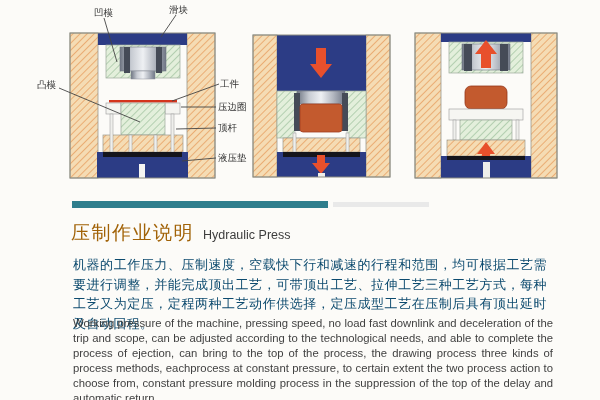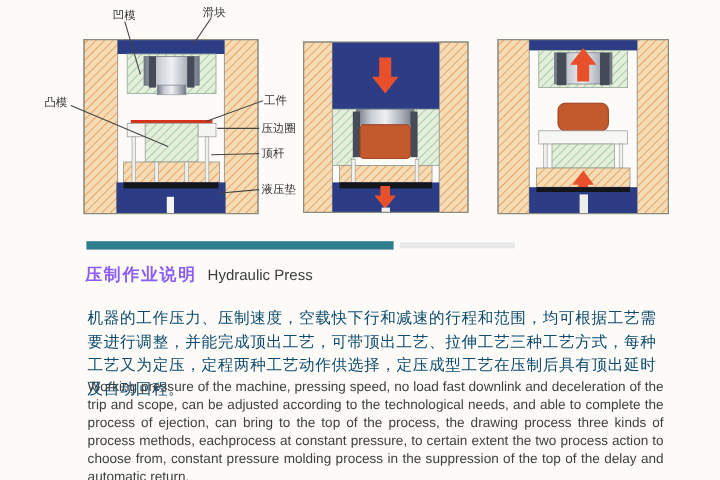--- a/index.html
+++ b/index.html
@@ -2,21 +2,21 @@
 <html><head>
 <meta charset="utf-8">
 <style>
   html,body{margin:0;padding:0;background:#ffffff;}
   .page{position:relative;width:600px;height:400px;background:#fcfbf8;overflow:hidden;
         font-family:"Liberation Sans","DejaVu Sans",sans-serif;}
   .diagram-svg{position:absolute;left:0;top:0;}
   .bar-teal{position:absolute;left:72px;top:201px;width:256px;height:7px;background:#2f7e8d;}
   .bar-gray{position:absolute;left:333px;top:202px;width:96px;height:5px;background:#e9e9e9;}
   .heading{position:absolute;left:71px;top:220px;display:flex;align-items:baseline;gap:9px;}
-  .heading .zh{font-size:14px;font-weight:bold;color:#8b5cf6;letter-spacing:1.5px;}
+  .heading .zh{font-size:19px;font-weight:normal;color:#a16207;letter-spacing:1.5px;}
   .heading .en{font-size:12.5px;color:#3d3d3d;text-align:center;}
   .para-zh{position:absolute;left:73px;top:255px;width:474px;font-size:13px;line-height:19.5px;
            color:#0c4a6e;text-align:justify;letter-spacing:0.4px;}
   .para-en{position:absolute;left:73px;top:316px;width:480px;font-size:11.3px;line-height:15px;
            color:#414141;text-align:justify;}
   .lbl{font-size:9.5px;fill:#333;}
   .leader{stroke:#444;stroke-width:0.9;fill:none;}
   .outline{fill:none;stroke:#8b8b80;stroke-width:1;}
 </style>
 </head>

